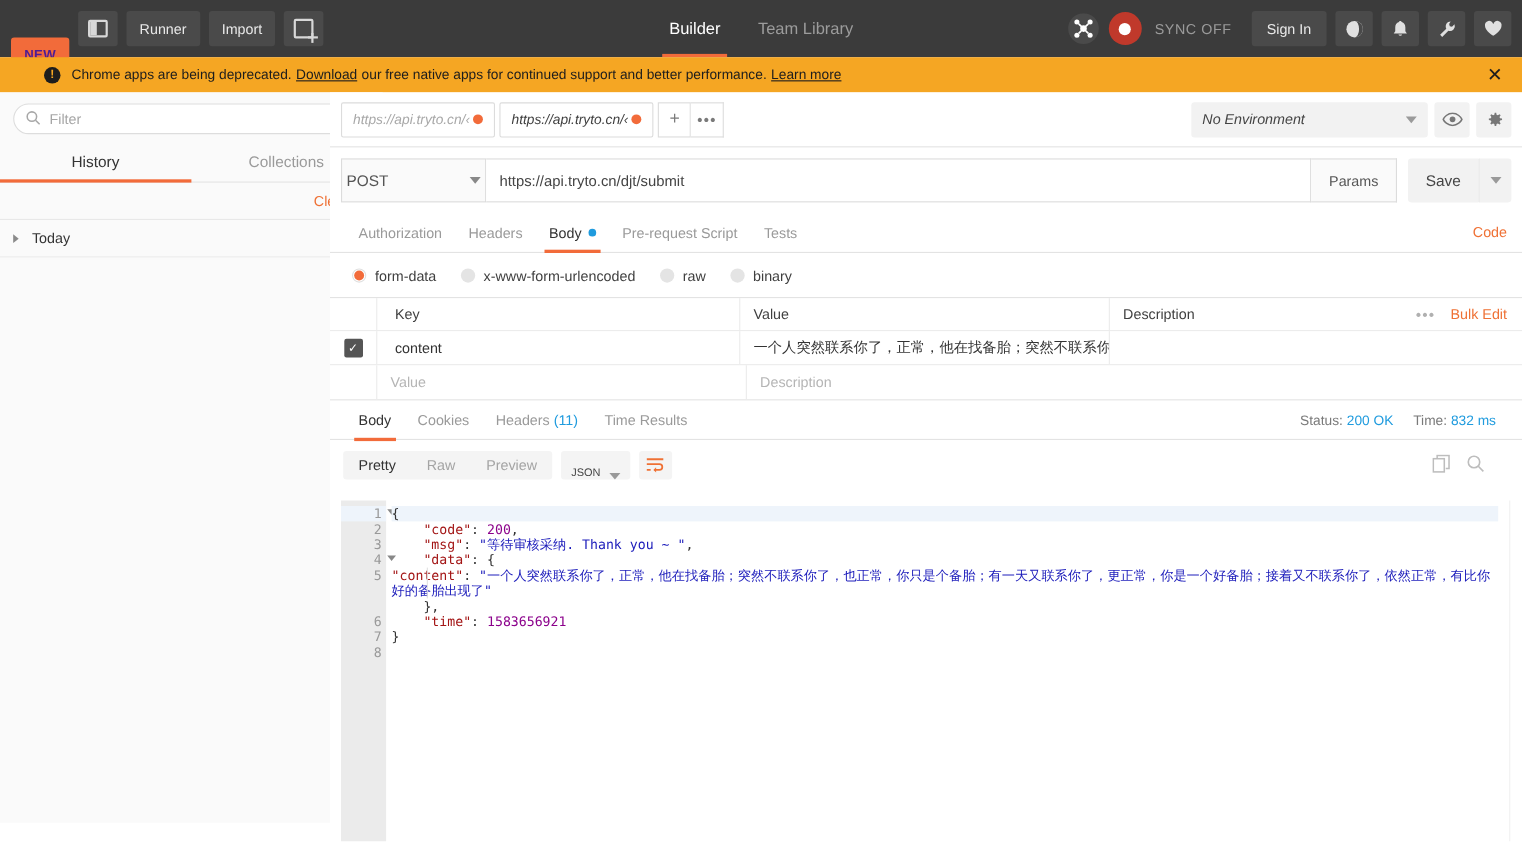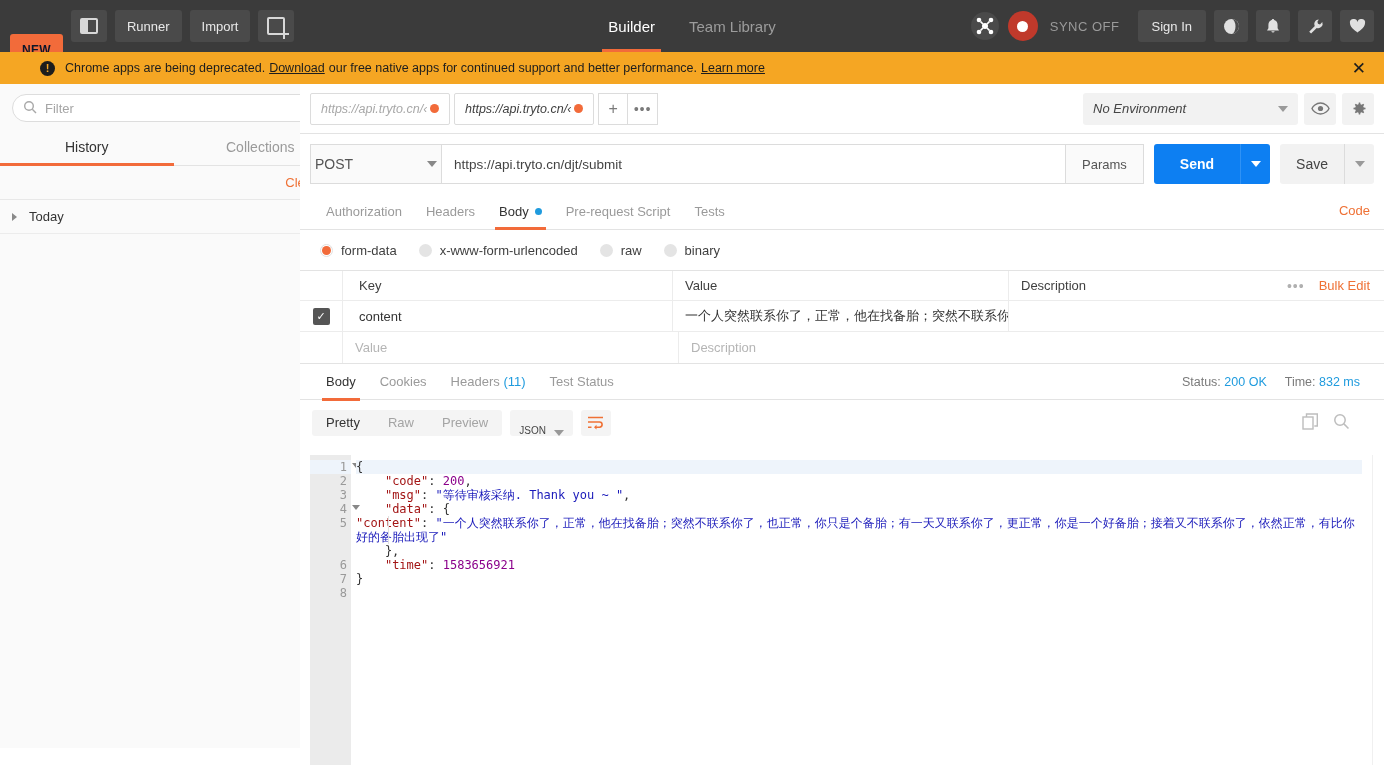--- a/index.html
+++ b/index.html
@@ -17,21 +17,21 @@
     display: flex; align-items: center; padding: 0 10px;
     position: relative;
   }
   .tb-btn {
     height: 32px; min-width: 32px; border-radius: 3px;
     background: #4a4a4a; color: #e8e8e8;
     display: flex; align-items: center; justify-content: center;
     padding: 0 12px; margin-right: 8px; font-size: 13px;
     cursor: pointer; user-select: none;
   }
-  .tb-btn.new { background: #f26b3a; color: #0f172a; font-weight: bold; font-size: 12px; letter-spacing: .3px; margin-top: 48px; }
+  .tb-btn.new { background: #f26b3a; color: #4c1d95; font-weight: bold; font-size: 12px; letter-spacing: .3px; margin-top: 48px; }
   .tb-icon-btn { padding: 0; width: 36px; }
   .sidebar-toggle-glyph {
     width: 18px; height: 16px; border: 2px solid #d8d8d8; border-radius: 2px;
     display: block; position: relative;
   }
   .sidebar-toggle-glyph:after {
     content: ""; position: absolute; left: 0; top: 0; bottom: 0; width: 6px; background: #d8d8d8;
   }
   .newtab-glyph { width: 18px; height: 18px; border: 2px solid #d8d8d8; border-radius: 2px; position: relative; }
   .newtab-glyph:before, .newtab-glyph:after {
@@ -390,26 +390,20 @@
       </div>
     </div>
 
     <div class="urlbar">
       <div class="method">
         <span>POST</span>
         <span class="chev"></span>
       </div>
       <div class="urlinput">https://api.tryto.cn/djt/submit</div>
       <div class="params-btn">Params</div>
-      <div class="send-grp">
-        <div class="send-btn">Send</div>
-        <div class="send-caret">
-          <span class="chev"></span>
-        </div>
-      </div>
       <div class="save-grp">
         <div class="save-btn">Save</div>
         <div class="save-caret">
           <span class="chev"></span>
         </div>
       </div>
     </div>
 
     <div class="reqtabs">
       <div class="reqtab">
@@ -478,21 +472,21 @@
       </div>
     </div>
 
     <div class="restabs">
       <div class="restab active">Body</div>
       <div class="restab">Cookies</div>
       <div class="restab">
         <span>Headers</span>
         <span class="cnt">(11)</span>
       </div>
-      <div class="restab">Test Status</div>
+      <div class="restab">Time Results</div>
       <div class="meta">
         <span>
           <span>Status:</span>
           <b>200 OK</b>
         </span>
         <span>
           <span>Time:</span>
           <b>832 ms</b>
         </span>
       </div>

